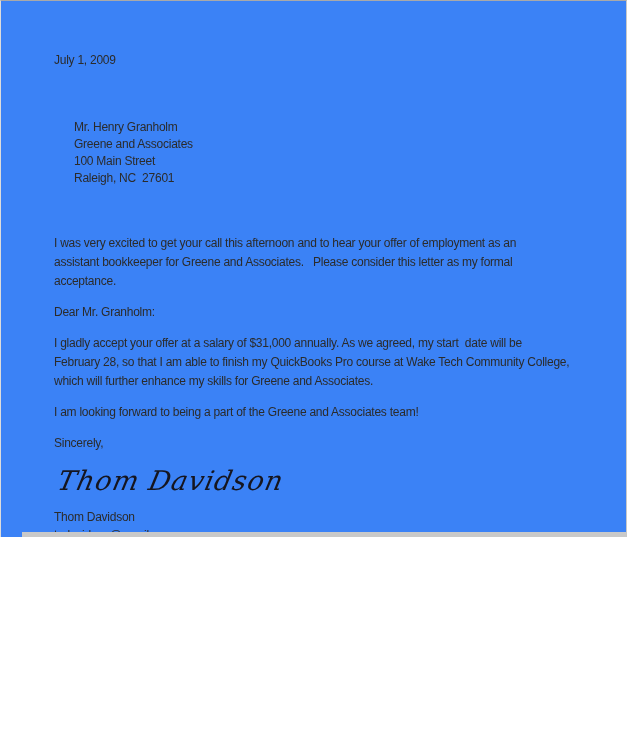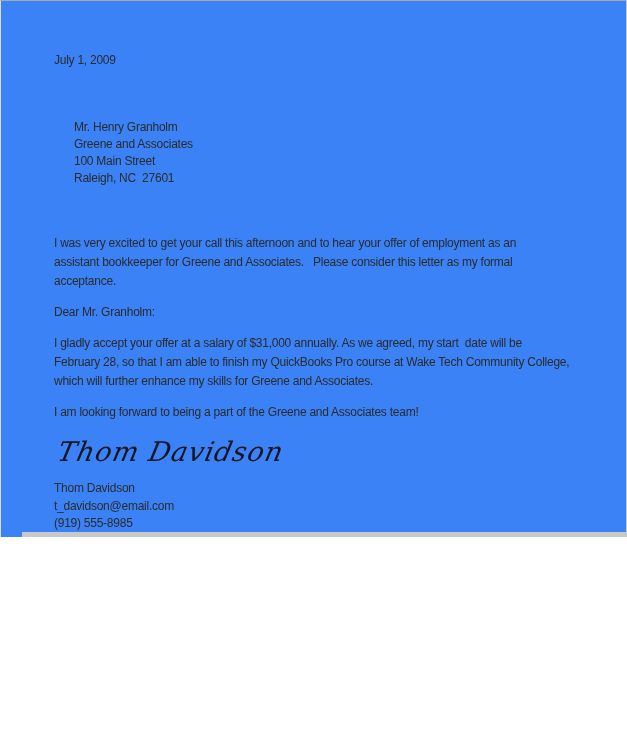--- a/index.html
+++ b/index.html
@@ -98,20 +98,21 @@
     <p class="txt">Dear Mr. Granholm:</p>
 
     <p class="txt">I gladly accept your offer at a salary of $31,000 annually. As we agreed, my start  date will be
 February 28, so that I am able to finish my QuickBooks Pro course at Wake Tech Community College,
 which will further enhance my skills for Greene and Associates.</p>
 
 
 
     <p class="txt">I am looking forward to being a part of the Greene and Associates team!</p>
 
+    <p class="txt closing">Sincerely,</p>
 
     <div class="signature-script">Thom Davidson</div>
 
     <p class="txt contact-block">Thom Davidson
 t_davidson@email.com
 (919) 555-8985</p>
 
   </div>
 
   <div class="bottom-shadow"></div>

